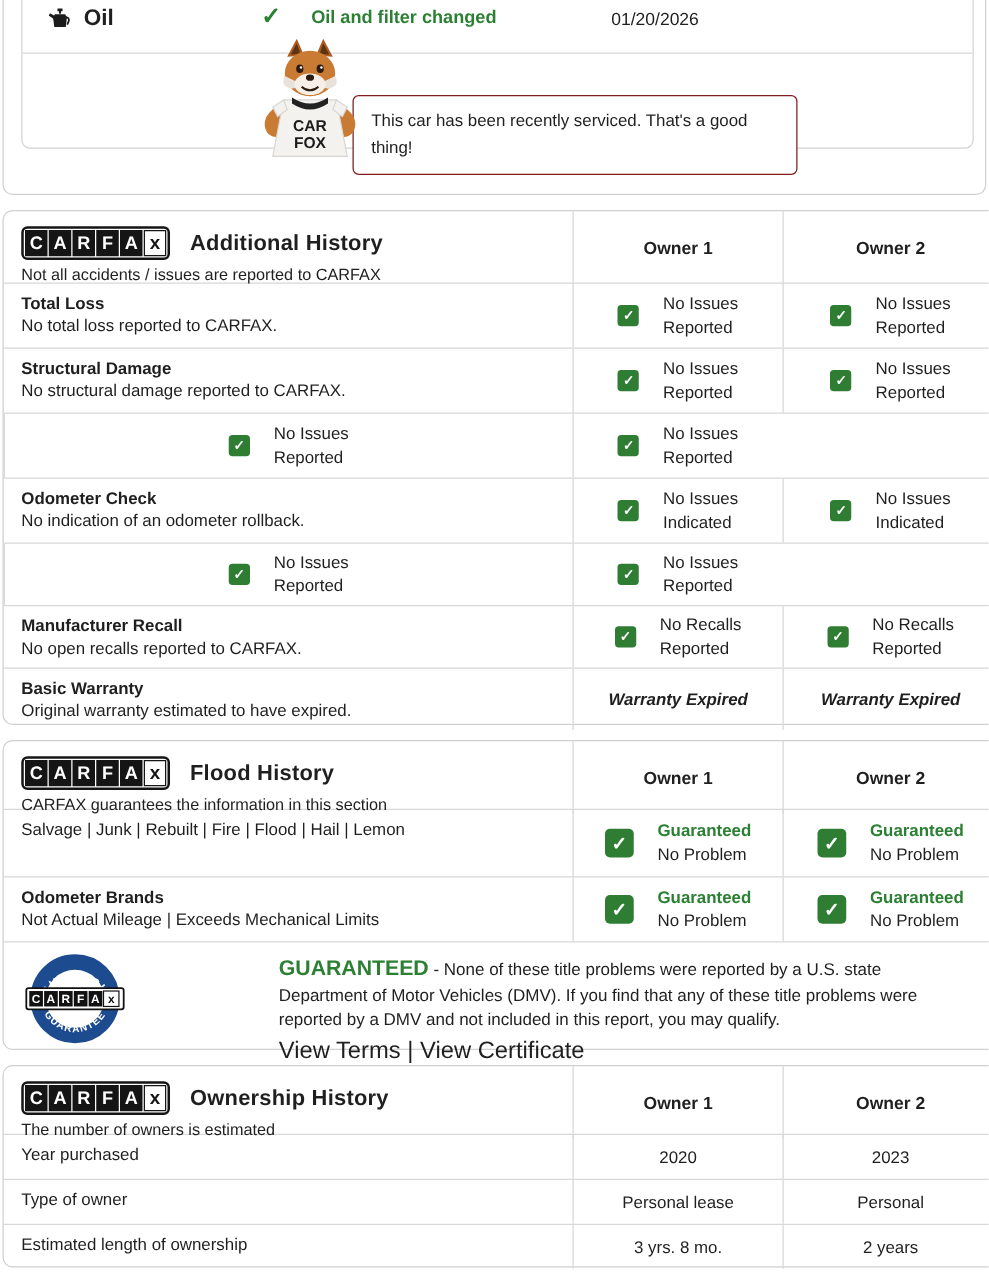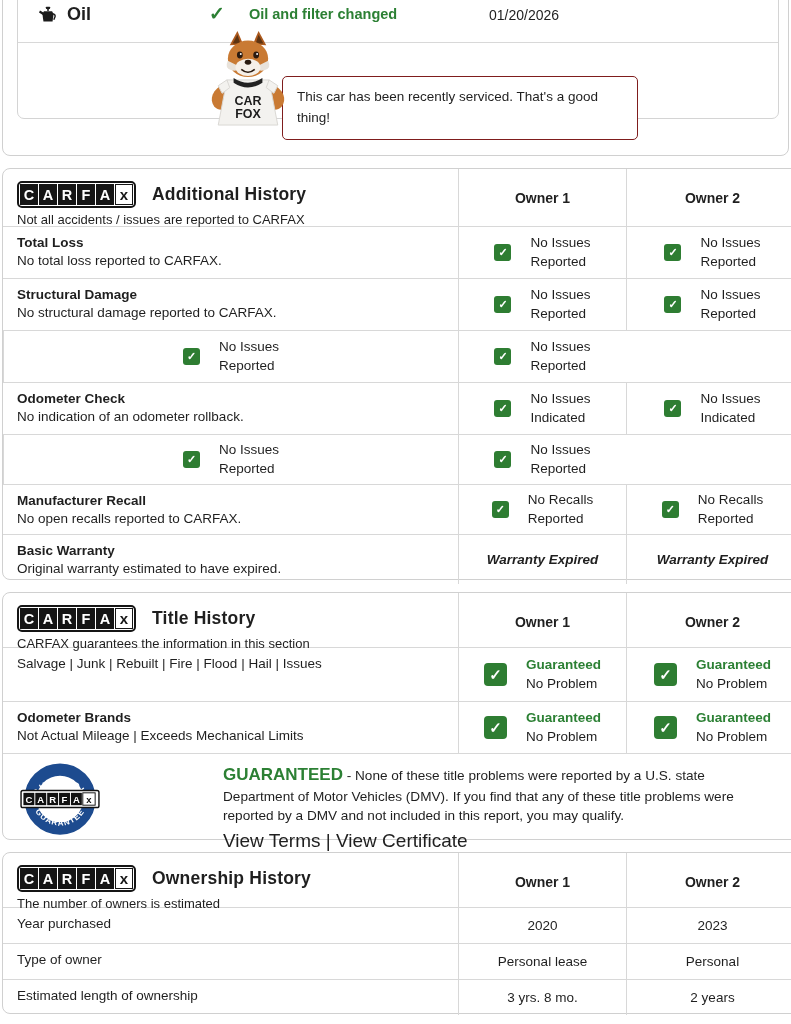--- a/index.html
+++ b/index.html
@@ -269,31 +269,31 @@
       <div class="sec-head-main">
         <div class="logo-line">
           <span class="cfx-logo">
             <span class="tile">C</span>
             <span class="tile">A</span>
             <span class="tile">R</span>
             <span class="tile">F</span>
             <span class="tile">A</span>
             <span class="tile inv">x</span>
           </span>
-          <span class="sec-title">Title History</span>
+          <span class="sec-title">Flood History</span>
         </div>
         <div class="sec-sub">CARFAX guarantees the information in this section</div>
       </div>
       <div class="col owner-head">Owner 1</div>
       <div class="col owner-head">Owner 2</div>
     </div>
 
     <div class="section-row" style="height:54px;">
       <div class="row-label-cell">
-        <span class="row-desc">Salvage | Junk | Rebuilt | Fire | Flood | Hail | Issues</span>
+        <span class="row-desc">Salvage | Junk | Rebuilt | Fire | Flood | Hail | Lemon</span>
       </div>
       <div class="col">
           <span class="cbx-group">
             <span class="cbx big"></span>
             <span class="cbx-lines"><span class="g-line1">Guaranteed</span><br><span>No Problem</span></span>
           </span>
         </div>
       <div class="col">
           <span class="cbx-group">
             <span class="cbx big"></span>

